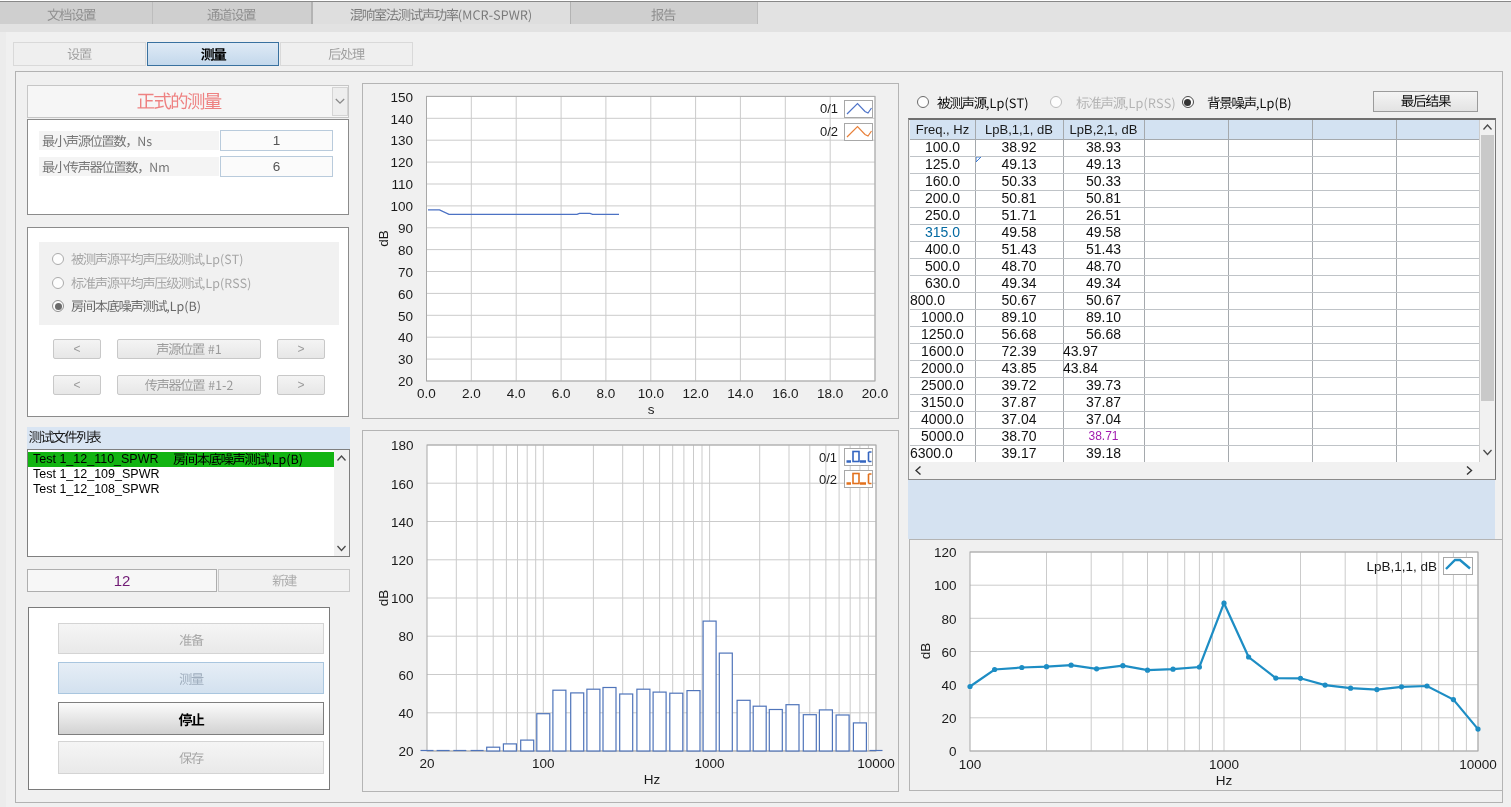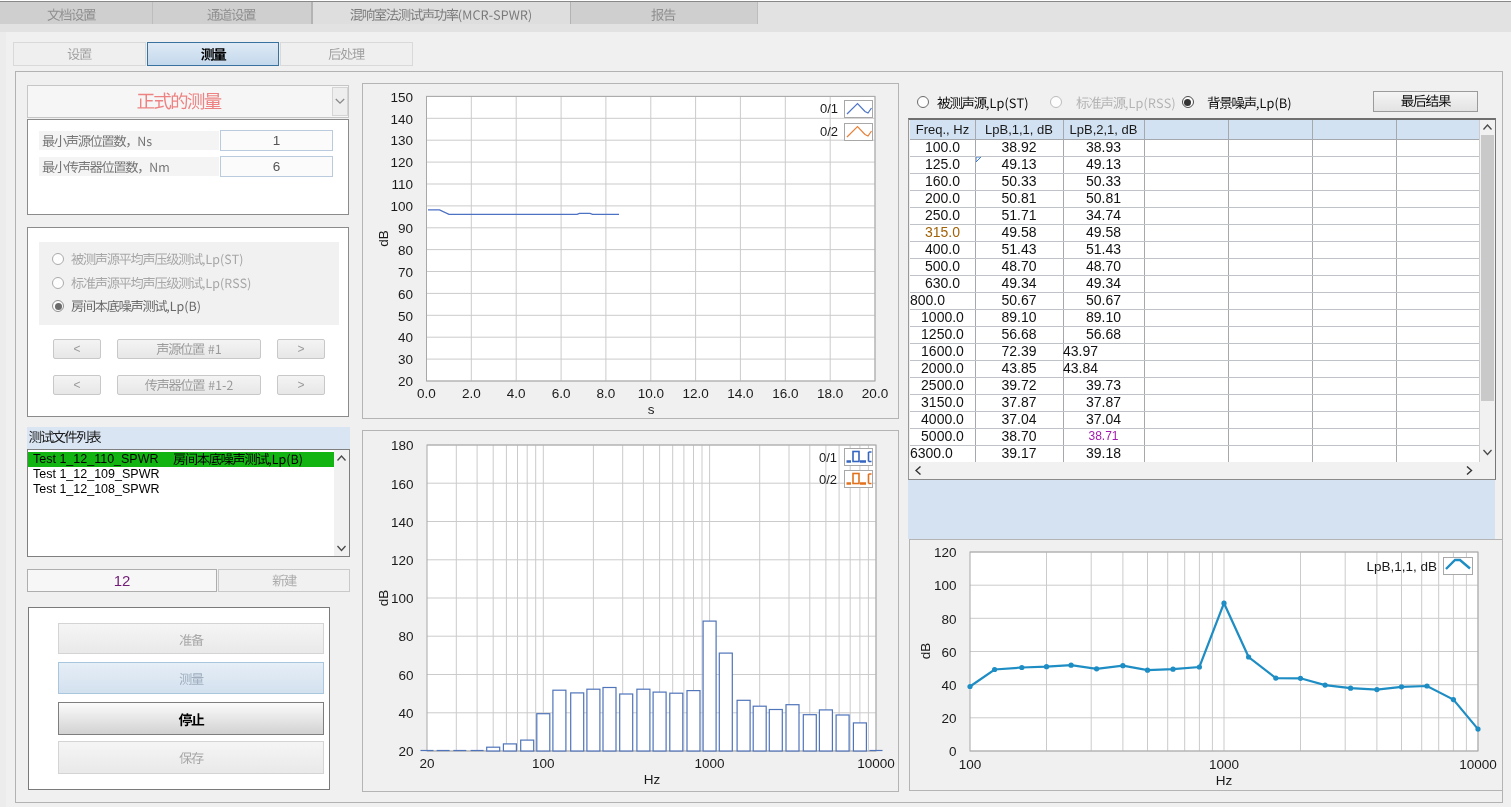--- a/index.html
+++ b/index.html
@@ -236,23 +236,23 @@
 <div style="position:absolute;left:910px;top:173px;width:65px;height:17px;line-height:17px;text-align:center;font-size:14px;color:#111">160.0</div>
 <div style="position:absolute;left:975px;top:173px;width:88px;height:17px;line-height:17px;text-align:center;font-size:14px;color:#111">50.33</div>
 <div style="position:absolute;left:1063px;top:173px;width:81px;height:17px;line-height:17px;text-align:center;font-size:14px;color:#111">50.33</div>
 <div style="position:absolute;left:910px;top:207px;width:570px;height:1px;background:#bfc3c7"></div>
 <div style="position:absolute;left:910px;top:190px;width:65px;height:17px;line-height:17px;text-align:center;font-size:14px;color:#111">200.0</div>
 <div style="position:absolute;left:975px;top:190px;width:88px;height:17px;line-height:17px;text-align:center;font-size:14px;color:#111">50.81</div>
 <div style="position:absolute;left:1063px;top:190px;width:81px;height:17px;line-height:17px;text-align:center;font-size:14px;color:#111">50.81</div>
 <div style="position:absolute;left:910px;top:224px;width:570px;height:1px;background:#bfc3c7"></div>
 <div style="position:absolute;left:910px;top:207px;width:65px;height:17px;line-height:17px;text-align:center;font-size:14px;color:#111">250.0</div>
 <div style="position:absolute;left:975px;top:207px;width:88px;height:17px;line-height:17px;text-align:center;font-size:14px;color:#111">51.71</div>
-<div style="position:absolute;left:1063px;top:207px;width:81px;height:17px;line-height:17px;text-align:center;font-size:14px;color:#111">34.74</div>
+<div style="position:absolute;left:1063px;top:207px;width:81px;height:17px;line-height:17px;text-align:center;font-size:14px;color:#111">26.51</div>
 <div style="position:absolute;left:910px;top:241px;width:570px;height:1px;background:#bfc3c7"></div>
-<div style="position:absolute;left:910px;top:224px;width:65px;height:17px;line-height:17px;text-align:center;font-size:14px;color:#a16207">315.0</div>
+<div style="position:absolute;left:910px;top:224px;width:65px;height:17px;line-height:17px;text-align:center;font-size:14px;color:#0369a1">315.0</div>
 <div style="position:absolute;left:975px;top:224px;width:88px;height:17px;line-height:17px;text-align:center;font-size:14px;color:#111">49.58</div>
 <div style="position:absolute;left:1063px;top:224px;width:81px;height:17px;line-height:17px;text-align:center;font-size:14px;color:#111">49.58</div>
 <div style="position:absolute;left:910px;top:258px;width:570px;height:1px;background:#bfc3c7"></div>
 <div style="position:absolute;left:910px;top:241px;width:65px;height:17px;line-height:17px;text-align:center;font-size:14px;color:#111">400.0</div>
 <div style="position:absolute;left:975px;top:241px;width:88px;height:17px;line-height:17px;text-align:center;font-size:14px;color:#111">51.43</div>
 <div style="position:absolute;left:1063px;top:241px;width:81px;height:17px;line-height:17px;text-align:center;font-size:14px;color:#111">51.43</div>
 <div style="position:absolute;left:910px;top:275px;width:570px;height:1px;background:#bfc3c7"></div>
 <div style="position:absolute;left:910px;top:258px;width:65px;height:17px;line-height:17px;text-align:center;font-size:14px;color:#111">500.0</div>
 <div style="position:absolute;left:975px;top:258px;width:88px;height:17px;line-height:17px;text-align:center;font-size:14px;color:#111">48.70</div>
 <div style="position:absolute;left:1063px;top:258px;width:81px;height:17px;line-height:17px;text-align:center;font-size:14px;color:#111">48.70</div>

